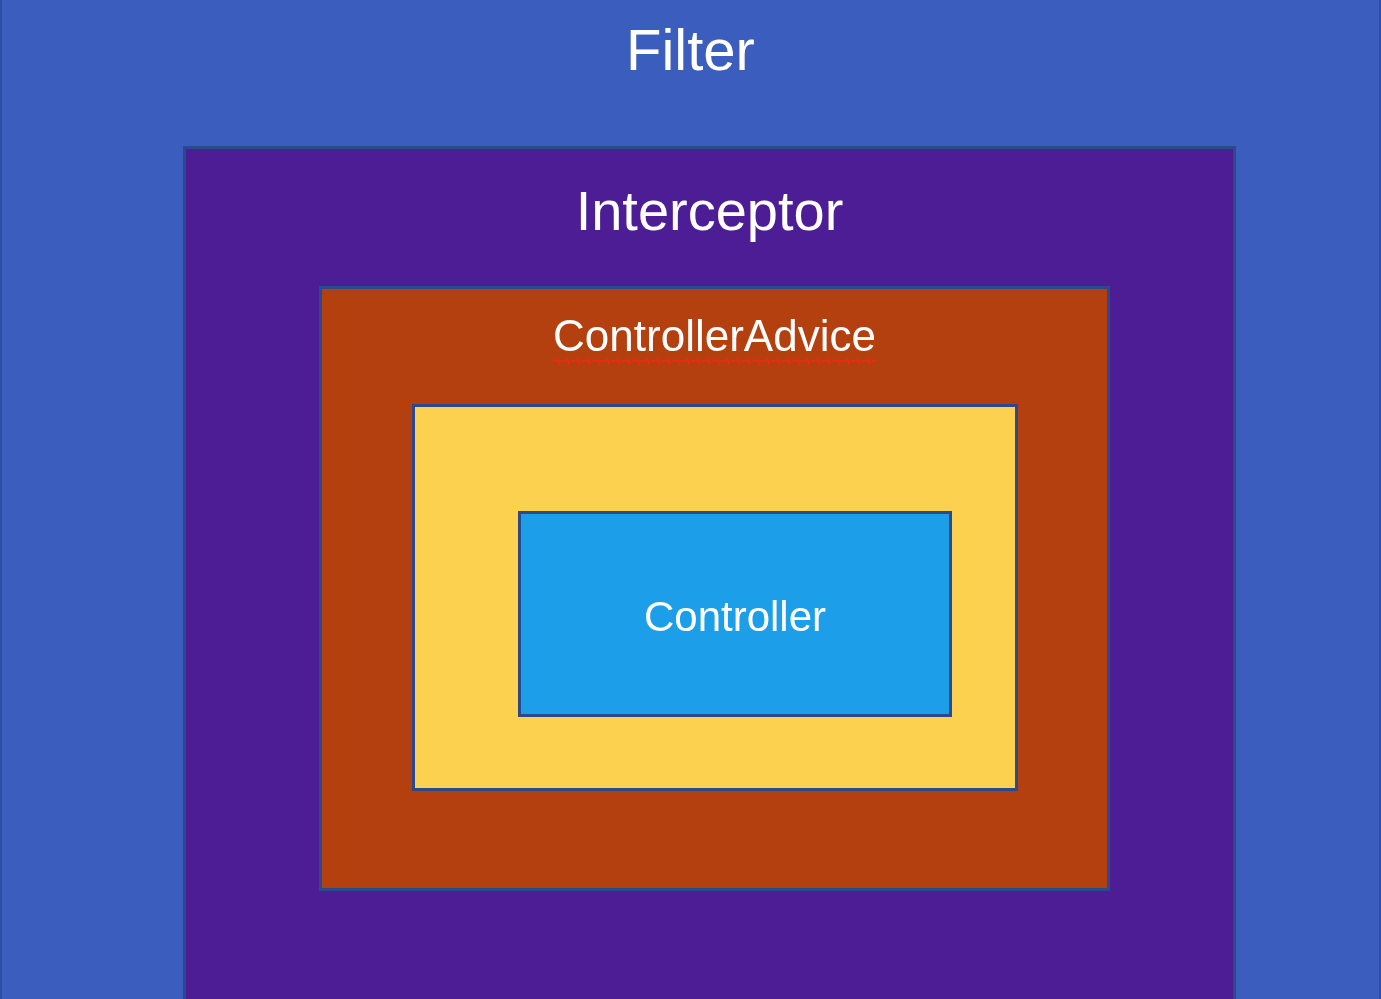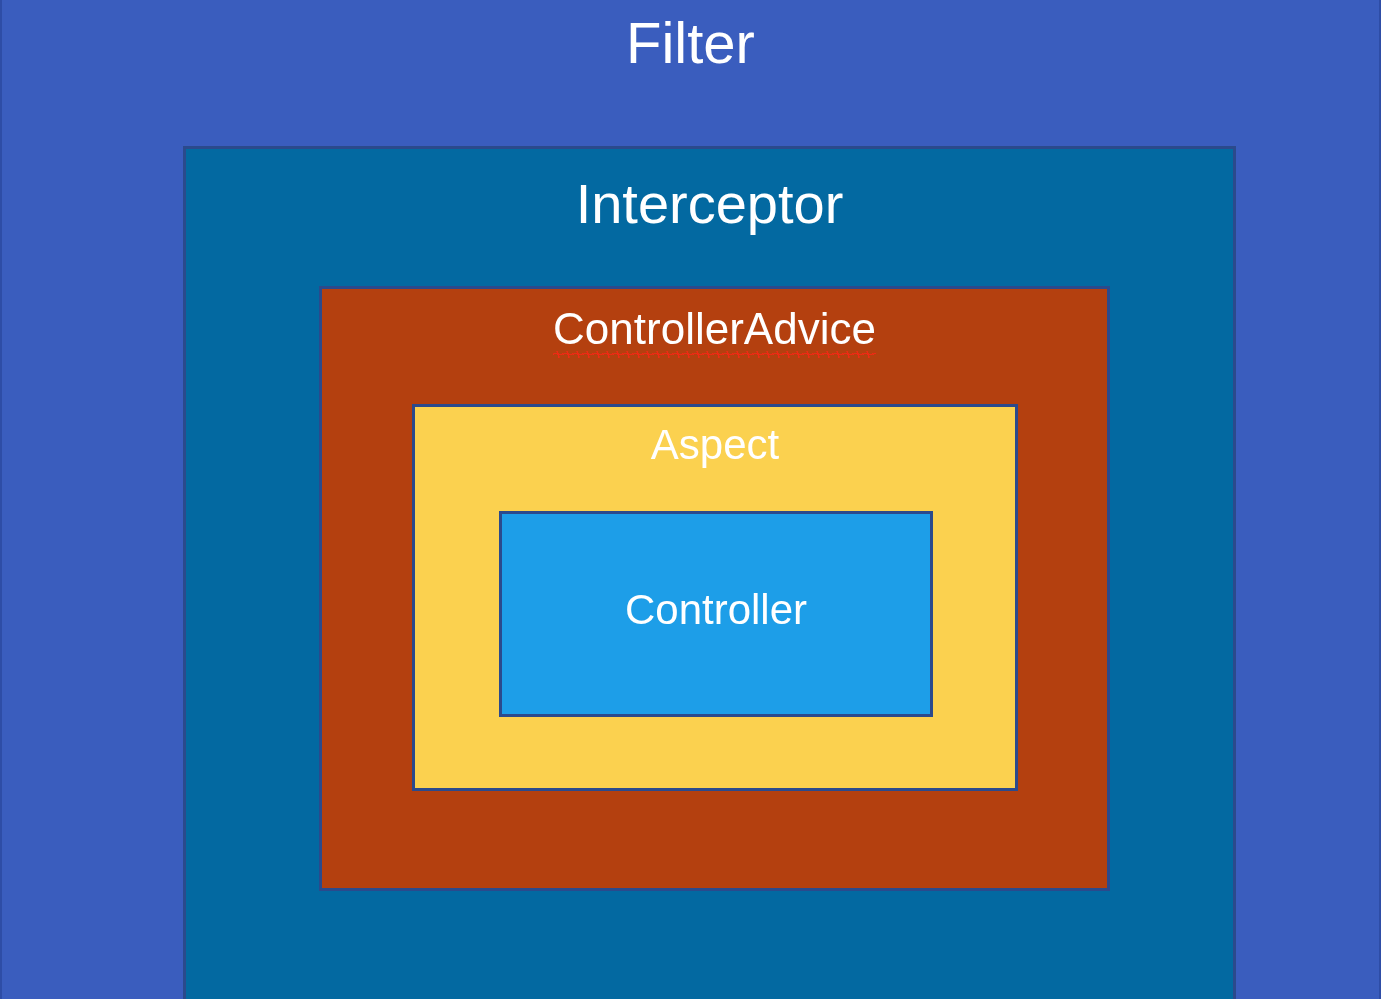--- a/index.html
+++ b/index.html
@@ -33,21 +33,21 @@
     border-right: 2px solid #2e4da6;
   }
 
   
   .layer-interceptor {
     position: absolute;
     left: 181px;
     top: 146px;
     width: 1053px;
     height: 853px;
-    background: #0369a1;
+    background: #4c1d95;
     box-sizing: border-box;
     border: 3px solid #2b4a8c;
     border-bottom-width: 0;
   }
 
   
   .layer-advice {
     position: absolute;
     left: 133px;
     top: 137px;
@@ -67,40 +67,41 @@
     width: 606px;
     height: 387px;
     background: #fbd14f;
     box-sizing: border-box;
     border: 3px solid #2b4a8c;
   }
 
   
   .layer-controller {
     position: absolute;
-    left: 84px;
+    left: 103px;
     top: 104px;
     width: 434px;
     height: 206px;
     background: #1d9ee8;
     box-sizing: border-box;
     border: 3px solid #2b4a8c;
   }
 
   
   .label {
     position: absolute;
     left: 0;
     width: 100%;
     text-align: center;
     color: #ffffff;
     font-weight: 400;
     line-height: 1.0;
     white-space: nowrap;
     letter-spacing: 0px;
+    margin-top: 7px;
     -webkit-font-smoothing: antialiased;
   }
   .label-filter      { top: 14px;  font-size: 58px; }
   .label-interceptor { top: 27px;  font-size: 56px; }
   .label-advice      { top: 18px;  font-size: 44px; }
   .label-aspect      { top: 17px;  font-size: 42px; }
   .label-controller  { top: 75px;  font-size: 42px; }
 
   
   .spellcheck {
@@ -133,21 +134,20 @@
     <div class="layer-interceptor">
 
       <div class="label label-interceptor">Interceptor</div>
 
       <div class="layer-advice">
 
         <div class="label label-advice"><span class="spellcheck">ControllerAdvice</span></div>
 
         <div class="layer-aspect">
 
-          <div class="label label-aspect">Aspect</div>
 
           <div class="layer-controller">
 
             <div class="label label-controller">Controller</div>
 
           </div>
 
         </div>
 
       </div>

